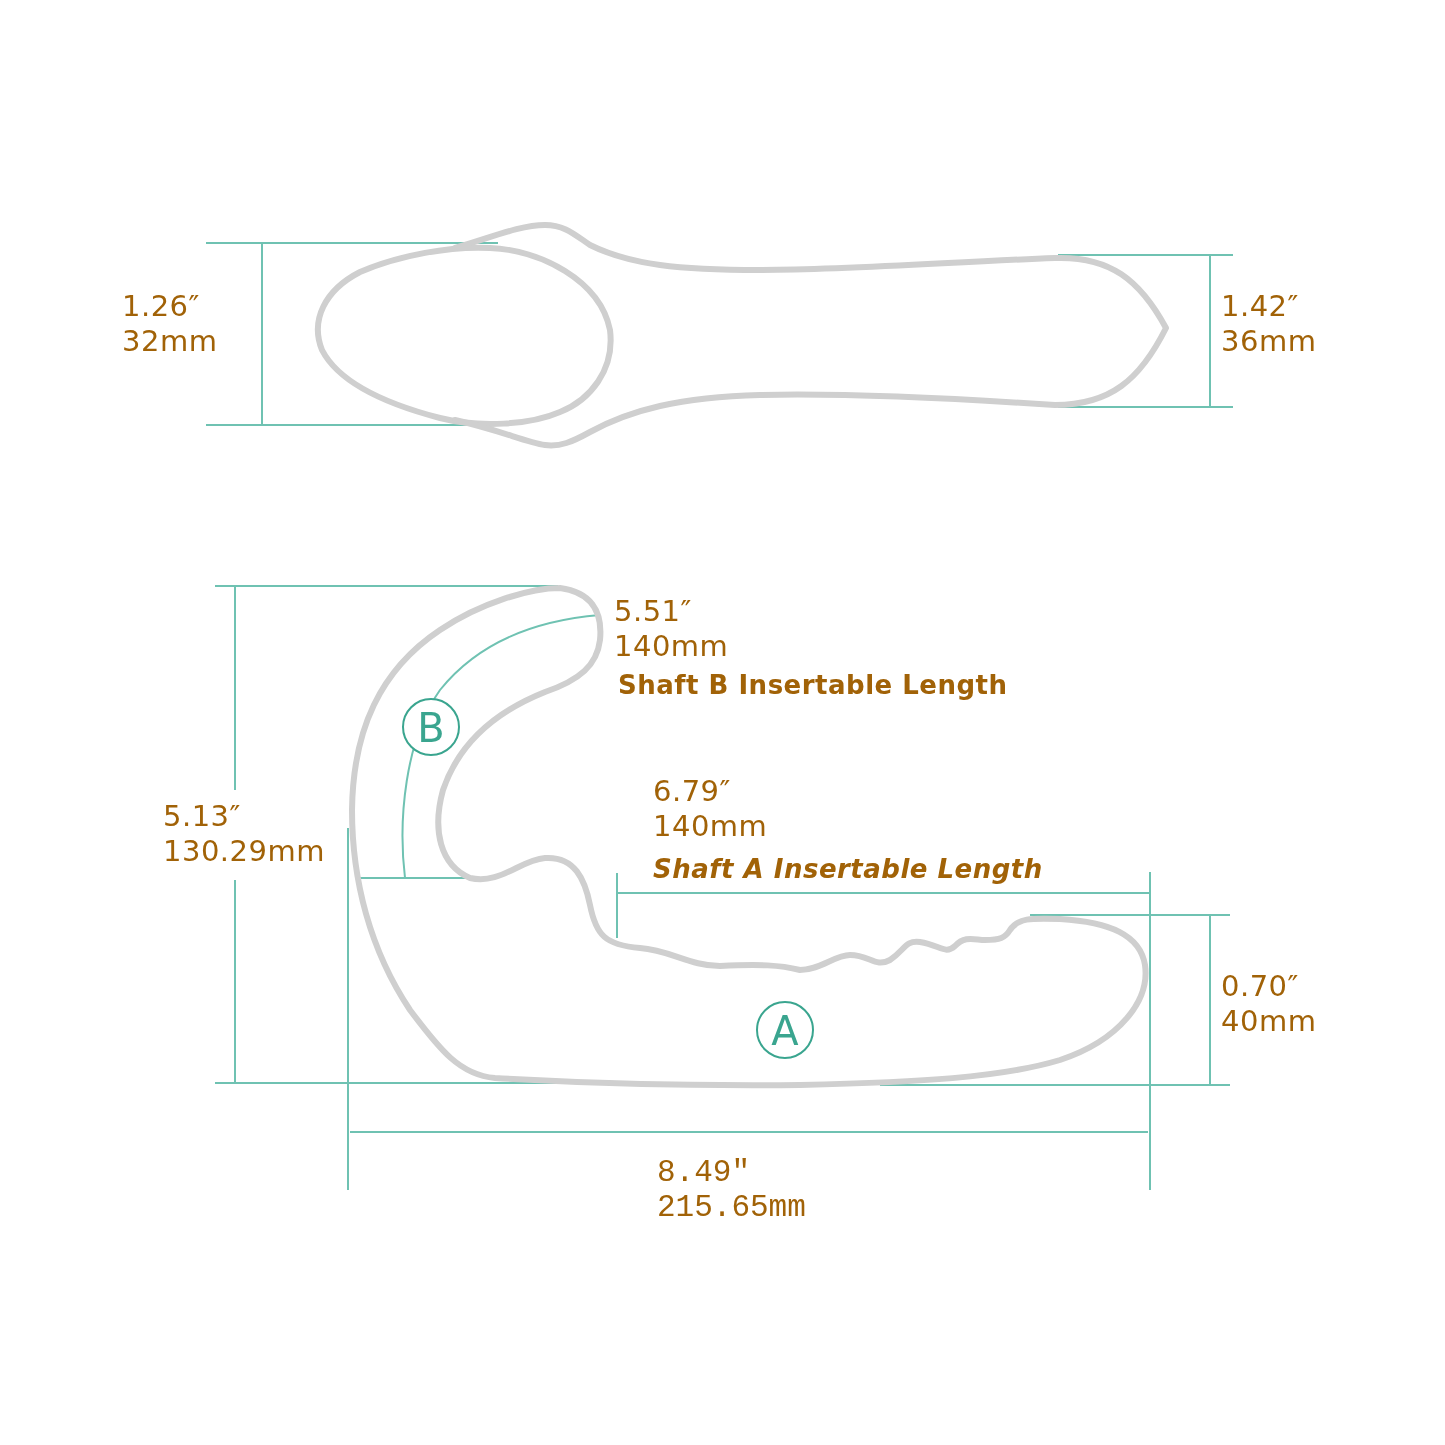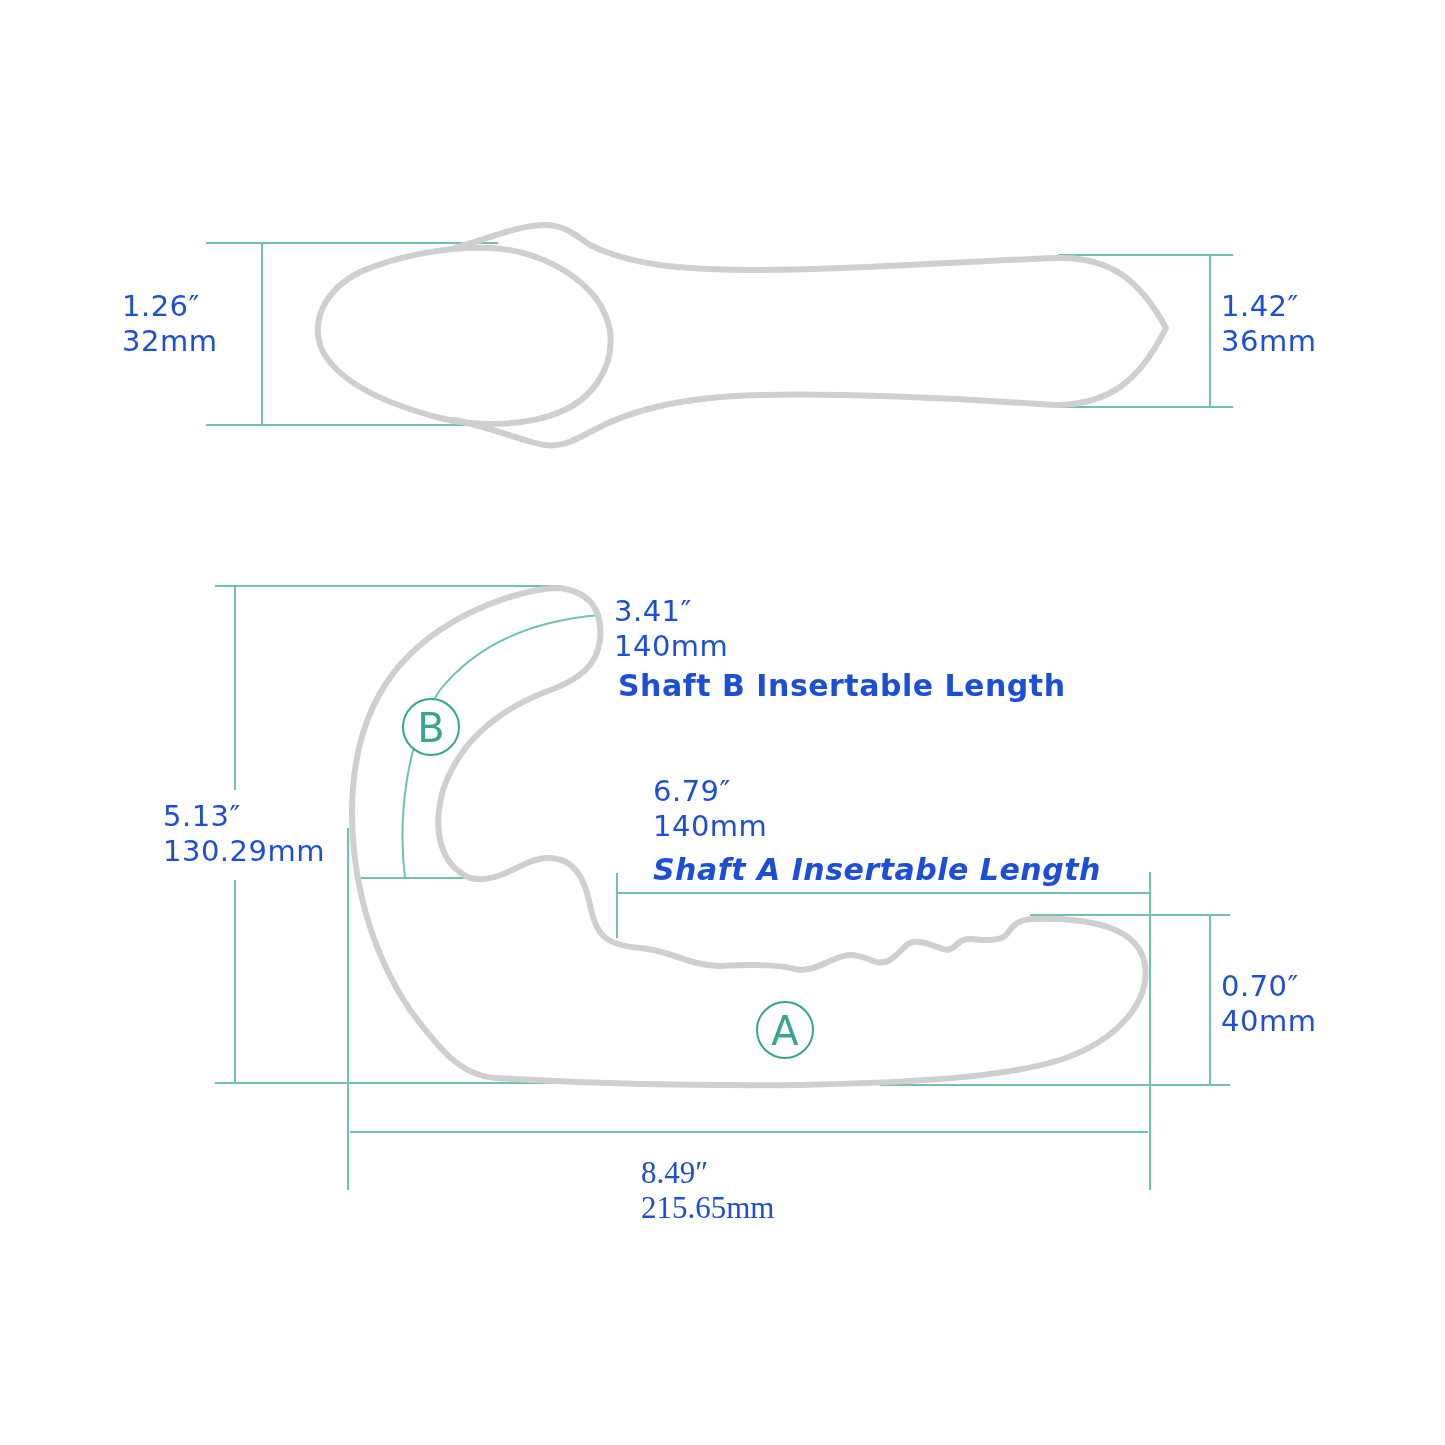--- a/index.html
+++ b/index.html
@@ -1,29 +1,29 @@
 <!DOCTYPE html>
 <html><head>
 <meta charset="utf-8">
 <style>
   html, body { margin: 0; padding: 0; background: #ffffff; }
   body { width: 1445px; height: 1445px; position: relative; overflow: hidden; }
   #canvas { position: absolute; left: 0; top: 0; width: 1445px; height: 1445px; }
   .lbl {
     position: absolute;
     font-family: "DejaVu Sans", sans-serif;
-    color: #1d4ed8;
+    color: #a16207;
     font-size: 29px;
     line-height: 35px;
     letter-spacing: 0.5px;
     white-space: nowrap;
   }
   .lbl .sub { display: block; }
-  .lbl .bold { font-weight: bold; font-size: 30px; }
-  .narrow { font-family: Liberation Serif, serif; font-size: 31px; letter-spacing: 0; }
+  .lbl .bold { font-weight: bold; font-size: 26px; }
+  .narrow { font-family: Liberation Mono, monospace; font-size: 31px; letter-spacing: 0; margin-left: 16px; }
   .outline { fill: none; stroke: #cfcfcf; stroke-width: 6; stroke-linecap: round; stroke-linejoin: round; }
   .dim { stroke: #6fc2b2; stroke-width: 2; fill: none; }
   .circ { fill: #ffffff; stroke: #3aa58f; stroke-width: 2; }
   .circ-txt { font-family: "DejaVu Sans", sans-serif; font-size: 40px; fill: #3aa58f; }
 </style>
 </head>
 <body>
 
 <svg id="canvas" viewBox="0 0 1445 1445" xmlns="http://www.w3.org/2000/svg">
 
@@ -121,21 +121,21 @@
   <span class="sub">1.26″</span>
   <span class="sub">32mm</span>
 </div>
 
 <div class="lbl" style="left:1221px; top:289px;">
   <span class="sub">1.42″</span>
   <span class="sub">36mm</span>
 </div>
 
 <div class="lbl" style="left:614px; top:594px;">
-  <span class="sub">3.41″</span>
+  <span class="sub">5.51″</span>
   <span class="sub">140mm</span>
   <span class="sub bold" style="margin-left:4px; margin-top:4px;">Shaft B Insertable Length</span>
 </div>
 
 <div class="lbl" style="left:653px; top:774px;">
   <span class="sub">6.79″</span>
   <span class="sub">140mm</span>
   <span class="sub bold" style="margin-top:8px;font-style:italic;">Shaft A Insertable Length</span>
 </div>
 

